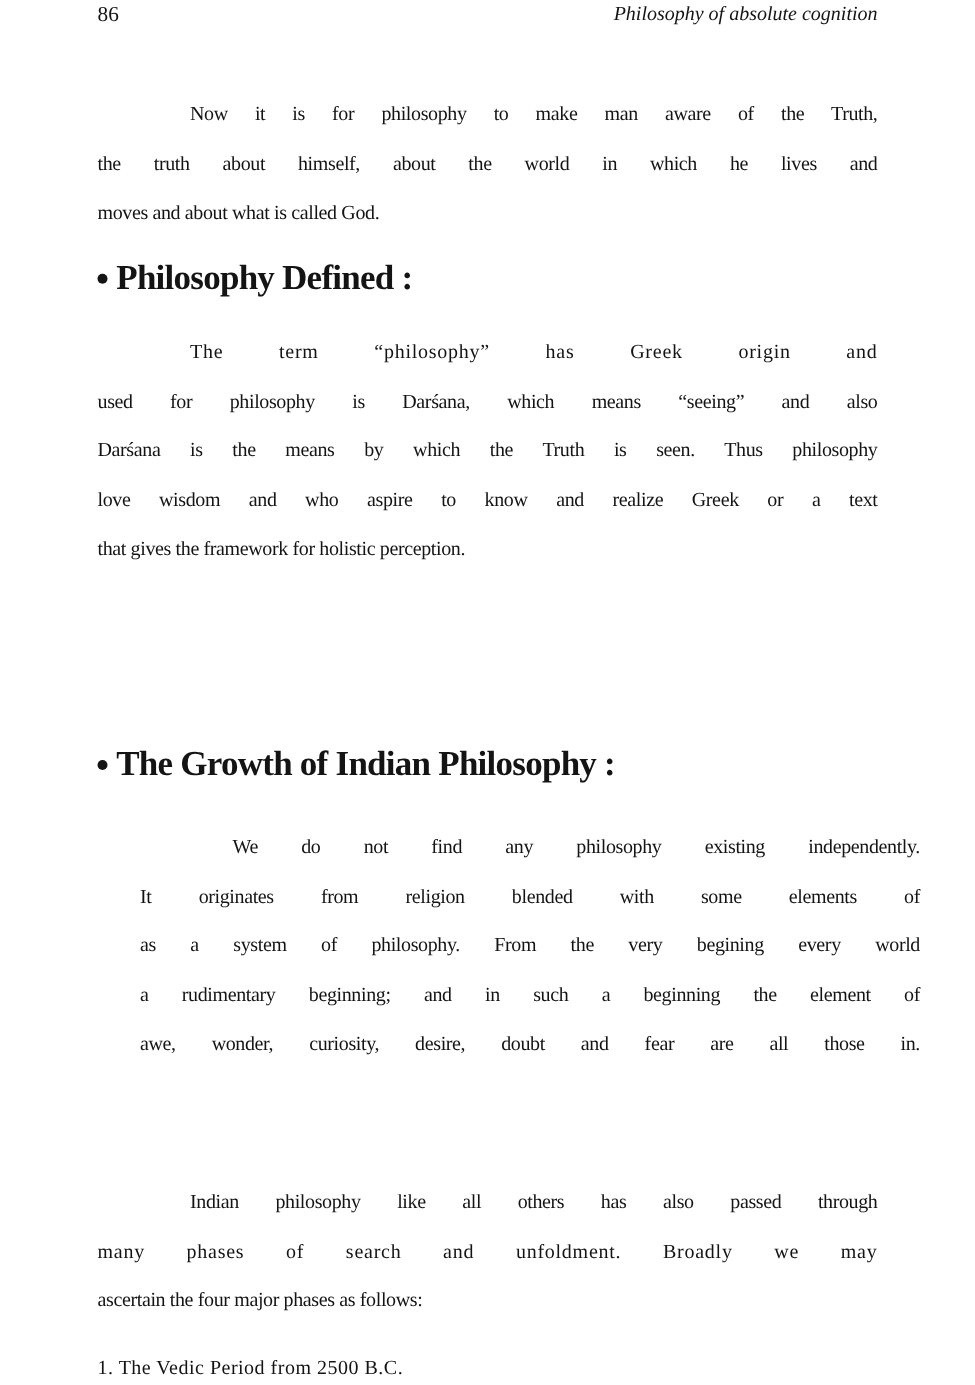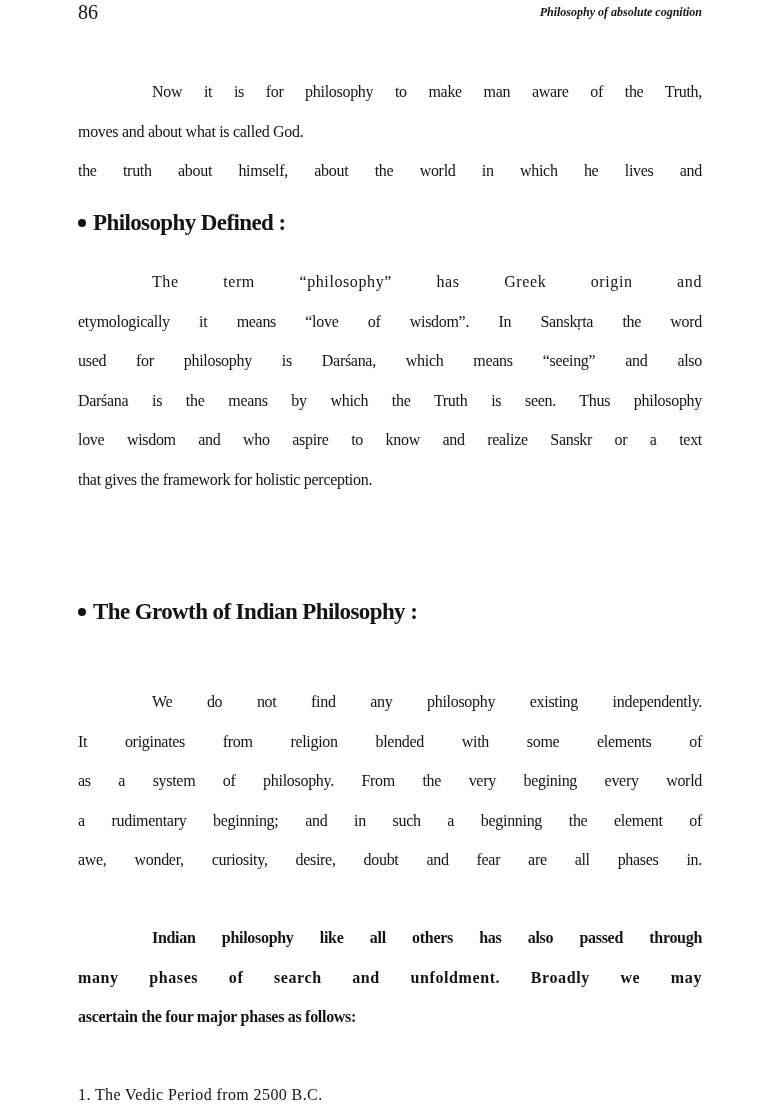--- a/index.html
+++ b/index.html
@@ -25,31 +25,31 @@
       position: absolute;
       top: 0;
       left: 0;
       width: 624px;
       height: 24px;
     }
     .page-number {
       position: absolute;
       left: 0;
       top: 2px;
-      font-size: 20px;
+      font-size: 17px;
       line-height: 20px;
     }
     .running-title {
       position: absolute;
       right: 0;
       top: 2px;
-      font-size: 12px;
+      font-size: 16px;
       line-height: 20px;
       font-style: italic;
-      font-weight: bold;
+      font-weight: normal;
       margin-left: 18px;
     }
     .block {
       position: absolute;
       left: 0;
       width: 624px;
     }
     .line {
       display: block;
       height: 39.6px;
@@ -65,21 +65,21 @@
     }
     .line.indent {
       padding-left: 74px;
     }
     .line.wide {
       letter-spacing: 0.6px;
     }
     .heading {
       position: absolute;
       left: 0;
-      font-size: 23px;
+      font-size: 28px;
       font-weight: bold;
       line-height: 30px;
       white-space: nowrap;
       letter-spacing: -0.6px;
     }
     .bullet {
       display: inline-block;
       width: 8px;
       height: 8px;
       border-radius: 50%;
@@ -95,50 +95,49 @@
 
 <div class="page">
 
   <div class="running-head">
     <span class="page-number">86</span>
     <span class="running-title">Philosophy of absolute cognition</span>
   </div>
 
   <div class="block" style="top:72px;">
     <span class="line indent">Now it is for philosophy to make man aware of the Truth,</span>
+    <span class="line">the truth about himself, about the world in which he lives and</span>
     <span class="line last">moves and about what is called God.</span>
-    <span class="line">the truth about himself, about the world in which he lives and</span>
   </div>
 
   <div class="heading" style="top:208px;">
     <span class="bullet"></span><span>Philosophy Defined :</span>
   </div>
 
   <div class="block" style="top:262px;">
     <span class="line indent wide">The term “philosophy” has Greek origin and</span>
-    <span class="line">etymologically it means “love of wisdom”. In Sanskṛta the word</span>
     <span class="line">used for philosophy is Darśana, which means “seeing” and also</span>
     <span class="line">Darśana is the means by which the Truth is seen. Thus philosophy</span>
-    <span class="line">love wisdom and who aspire to know and realize Sanskr or a text</span>
+    <span class="line">love wisdom and who aspire to know and realize Greek or a text</span>
     <span class="line last">that gives the framework for holistic perception.</span>
   </div>
 
   <div class="heading" style="top:597px;">
     <span class="bullet"></span><span>The Growth of Indian Philosophy :</span>
   </div>
 
-  <div class="block" style="top:682px;">
+  <div class="block" style="top:658px;margin-left:34px;">
     <span class="line indent">We do not find any philosophy existing independently.</span>
     <span class="line">It originates from religion blended with some elements of</span>
     <span class="line">as a system of philosophy. From the very begining every world</span>
     <span class="line">a rudimentary beginning; and in such a beginning the element of</span>
-    <span class="line">awe, wonder, curiosity, desire, doubt and fear are all phases in.</span>
+    <span class="line">awe, wonder, curiosity, desire, doubt and fear are all those in.</span>
   </div>
 
-  <div class="block" style="top:918px;font-weight:bold;">
+  <div class="block" style="top:942px;">
     <span class="line indent">Indian philosophy like all others has also passed through</span>
     <span class="line wide">many phases of search and unfoldment. Broadly we may</span>
     <span class="line last">ascertain the four major phases as follows:</span>
   </div>
 
   <div class="block" style="top:1075px;">
     <span class="line last" style="letter-spacing:0.4px;">1. The Vedic Period from 2500 B.C.</span>
   </div>
 
 </div>

